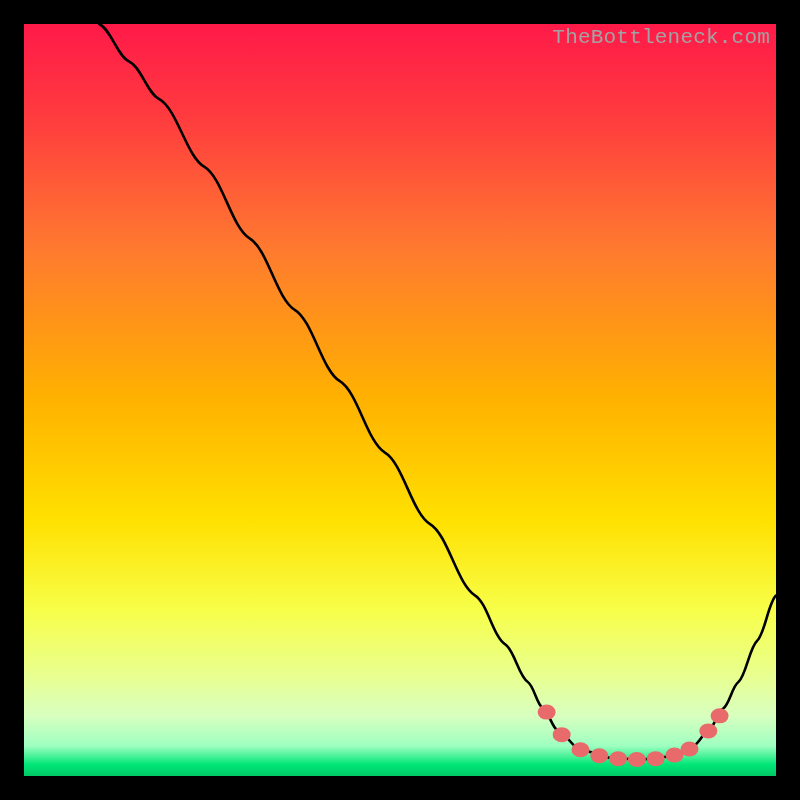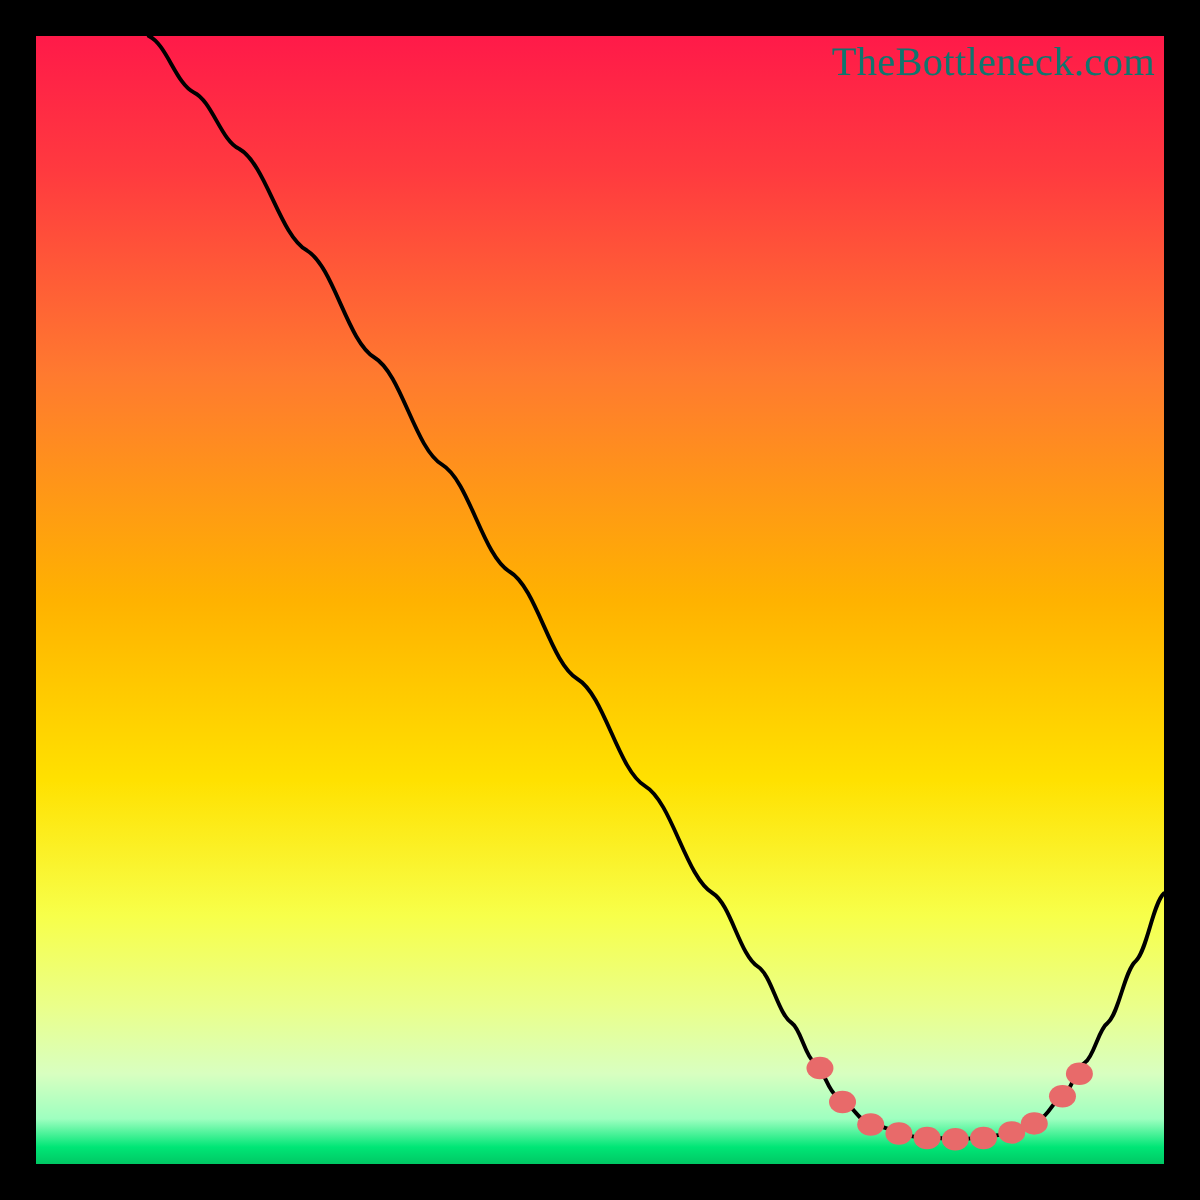--- a/index.html
+++ b/index.html
@@ -21,24 +21,24 @@
   }
   .curve-svg {
     position: absolute;
     left: 0; top: 0;
     width: 752px; height: 752px;
     overflow: visible;
   }
   .watermark {
     position: absolute;
     top: 2px; right: 6px;
-    font-family: Liberation Serif, serif;
-    font-size: 27px;
+    font-family: Liberation Mono, monospace;
+    font-size: 21px;
     font-weight: 400;
-    color: #0f766e;
+    color: #a3a3a3;
     letter-spacing: 0.2px;
     user-select: none;
   }
 </style>
 </head>
 <body>
 
 <div class="frame">
   <div class="plot-area">
 

